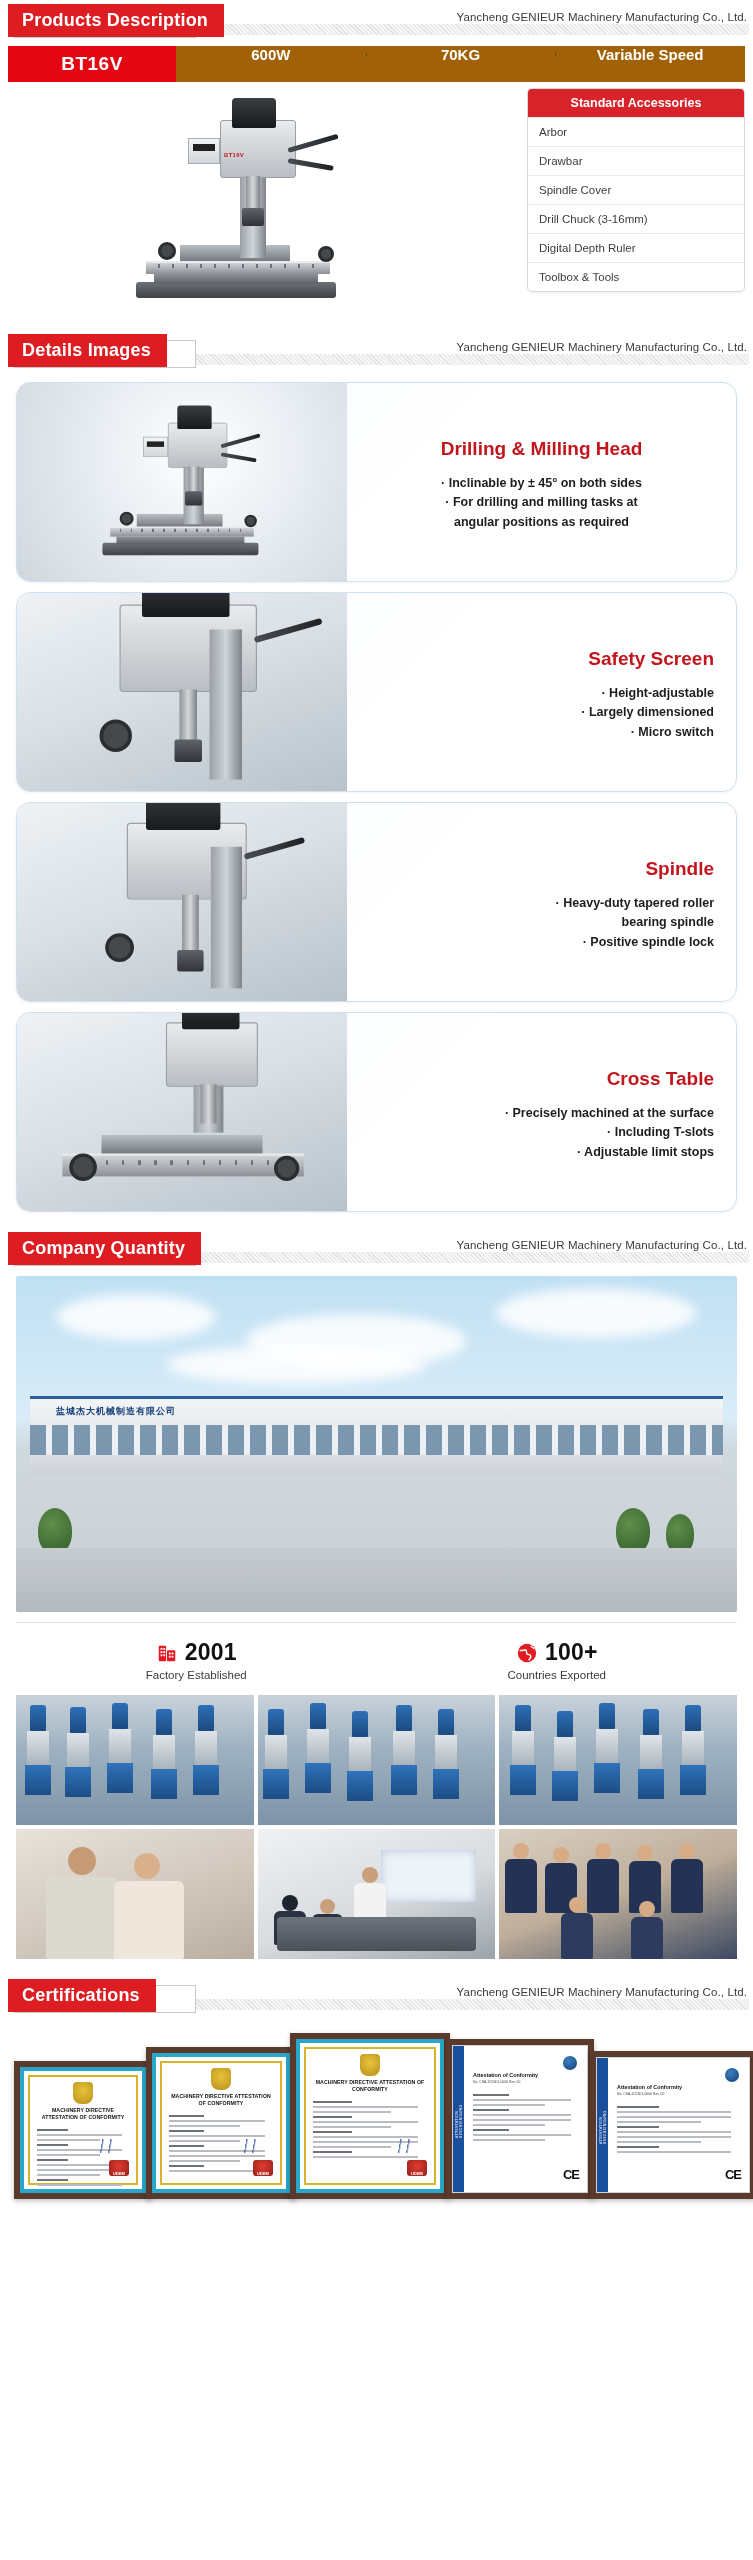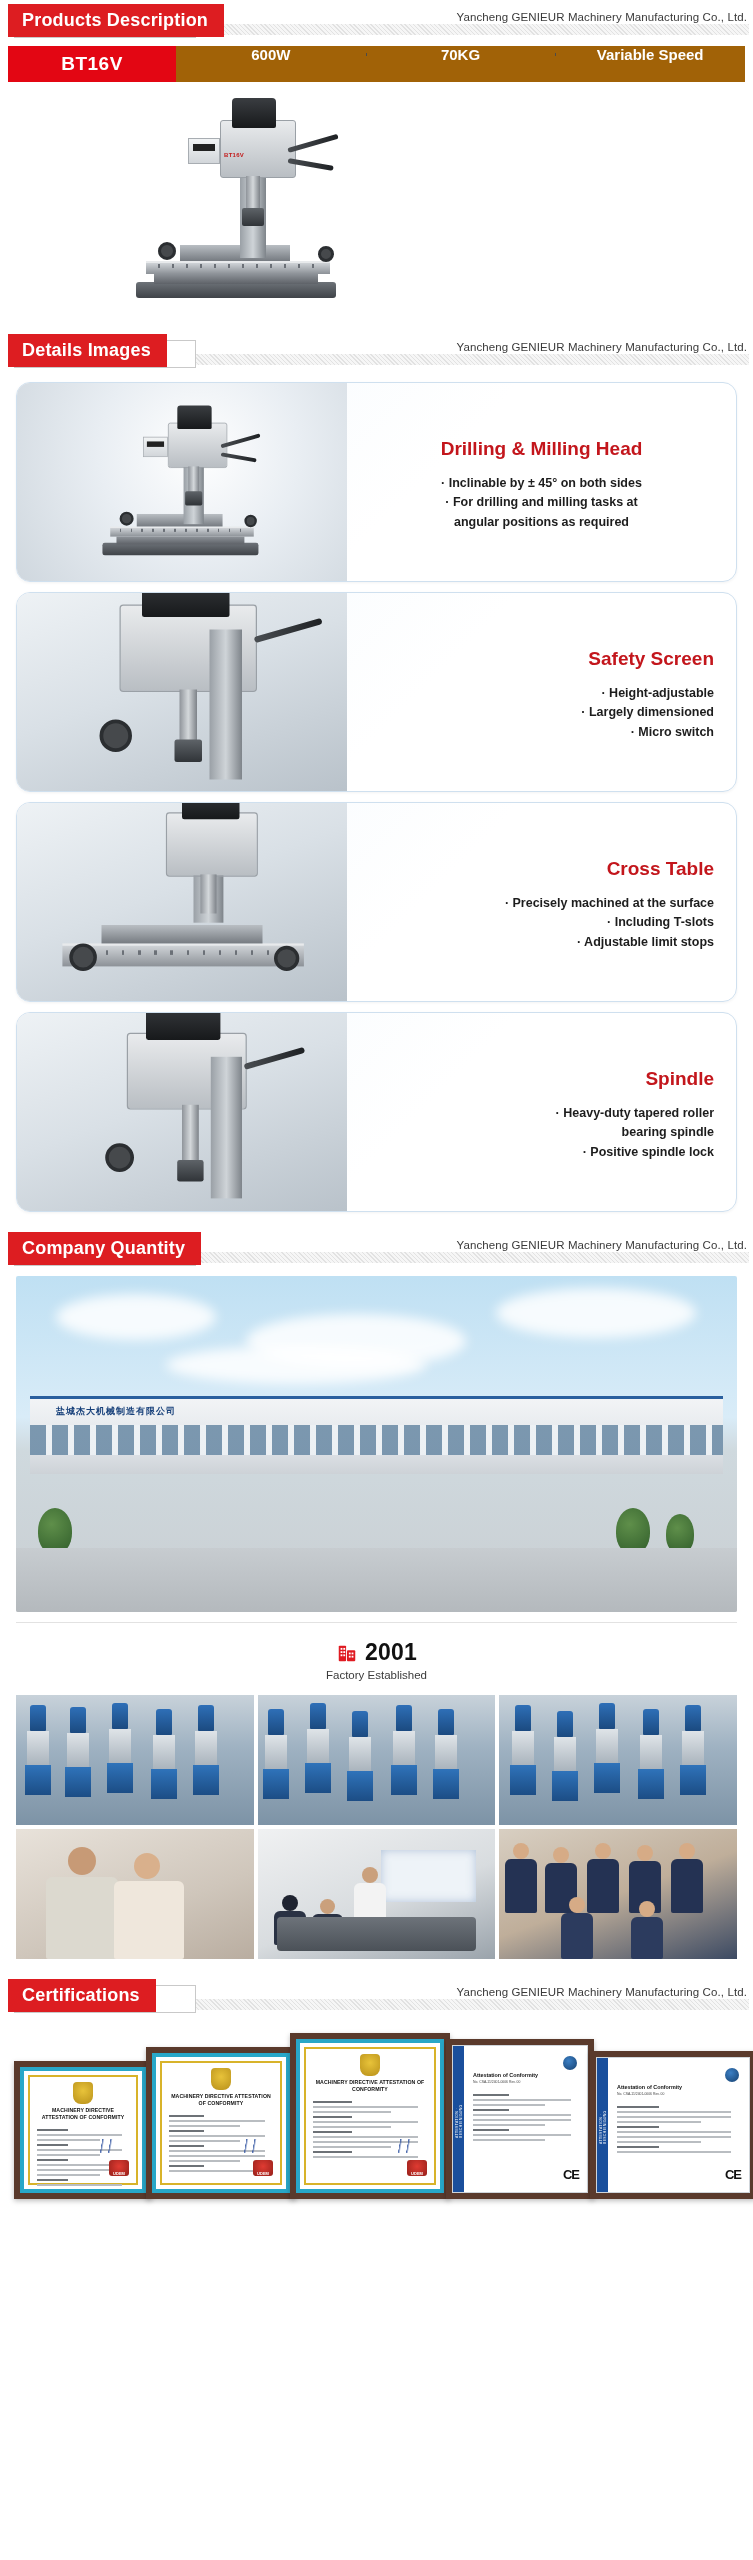--- a/index.html
+++ b/index.html
@@ -335,20 +335,29 @@
         <div class="m-chuck"></div>
         <div class="m-panel"></div>
         <div class="m-lever"></div>
         <div class="m-lever2"></div>
         <div class="m-hw-l"></div>
         <div class="m-hw-r"></div>
         <div class="m-brand">BT16V</div>
       </div>
     </div>
 
+    <div class="acc">
+      <div class="acc-head">Standard Accessories</div>
+      <div class="acc-row">Arbor</div>
+      <div class="acc-row">Drawbar</div>
+      <div class="acc-row">Spindle Cover</div>
+      <div class="acc-row">Drill Chuck (3-16mm)</div>
+      <div class="acc-row">Digital Depth Ruler</div>
+      <div class="acc-row">Toolbox &amp; Tools</div>
+    </div>
   </div>
 
   <div class="section-head" style="margin-top:14px;">
     <div class="tab-shadow"></div>
     <div class="hatch"></div>
     <div class="tab">Details Images</div>
     <div class="corp">Yancheng GENIEUR Machinery Manufacturing Co., Ltd.</div>
   </div>
 
   <div class="feature align-c">
@@ -397,58 +406,58 @@
       <div class="ftitle">Safety Screen</div>
       <div class="fbullet">· Height-adjustable</div>
       <div class="fbullet">· Largely dimensioned</div>
       <div class="fbullet">· Micro switch</div>
     </div>
   </div>
 
   <div class="feature align-r">
     <div class="photo">
       <div class="ph ph-b"></div>
+      <div class="mini-machine" style="transform:translate(-50%,-50%) scale(1.2);">
+        <div class="m-head" style="left:64px;top:34px;width:100px;height:64px;"></div>
+        <div class="m-motor" style="left:80px;top:8px;width:62px;height:32px;"></div>
+        <div class="m-quill" style="left:110px;top:94px;height:48px;"></div>
+        <div class="m-chuck" style="left:106px;top:140px;"></div>
+        <div class="m-column" style="left:134px;bottom:28px;height:118px;"></div>
+        <div class="m-lever" style="left:162px;top:60px;width:52px;"></div>
+        <div class="m-hw-l" style="left:46px;bottom:50px;width:24px;height:24px;"></div>
+      </div>
+    </div>
+    <div class="txt">
+      <div class="ftitle">Spindle</div>
+      <div class="fbullet">· Heavy-duty tapered roller</div>
+      <div class="fbullet">bearing spindle</div>
+      <div class="fbullet">· Positive spindle lock</div>
+    </div>
+  </div>
+
+  <div class="feature align-r">
+    <div class="photo">
+      <div class="ph ph-b"></div>
       <div class="mini-machine" style="transform:translate(-50%,-50%) scale(1.15);">
         <div class="m-table" style="left:6px;bottom:44px;width:210px;height:20px;"></div>
         <div class="m-table-slots" style="left:16px;bottom:54px;width:190px;"></div>
         <div class="m-saddle" style="left:40px;bottom:64px;width:140px;"></div>
         <div class="m-column" style="left:120px;bottom:82px;height:86px;"></div>
         <div class="m-head" style="left:96px;top:22px;width:80px;height:56px;"></div>
         <div class="m-motor" style="left:110px;top:0px;width:50px;height:28px;"></div>
         <div class="m-quill" style="left:126px;top:76px;height:34px;"></div>
         <div class="m-hw-l" style="left:12px;bottom:40px;width:24px;height:24px;"></div>
         <div class="m-hw-r" style="right:8px;bottom:40px;width:22px;height:22px;"></div>
       </div>
     </div>
     <div class="txt">
       <div class="ftitle">Cross Table</div>
       <div class="fbullet">· Precisely machined at the surface</div>
       <div class="fbullet">· Including T-slots</div>
       <div class="fbullet">· Adjustable limit stops</div>
-    </div>
-  </div>
-
-  <div class="feature align-r">
-    <div class="photo">
-      <div class="ph ph-b"></div>
-      <div class="mini-machine" style="transform:translate(-50%,-50%) scale(1.2);">
-        <div class="m-head" style="left:64px;top:34px;width:100px;height:64px;"></div>
-        <div class="m-motor" style="left:80px;top:8px;width:62px;height:32px;"></div>
-        <div class="m-quill" style="left:110px;top:94px;height:48px;"></div>
-        <div class="m-chuck" style="left:106px;top:140px;"></div>
-        <div class="m-column" style="left:134px;bottom:28px;height:118px;"></div>
-        <div class="m-lever" style="left:162px;top:60px;width:52px;"></div>
-        <div class="m-hw-l" style="left:46px;bottom:50px;width:24px;height:24px;"></div>
-      </div>
-    </div>
-    <div class="txt">
-      <div class="ftitle">Spindle</div>
-      <div class="fbullet">· Heavy-duty tapered roller</div>
-      <div class="fbullet">bearing spindle</div>
-      <div class="fbullet">· Positive spindle lock</div>
     </div>
   </div>
 
   <div class="section-head" style="margin-top:16px;">
     <div class="tab-shadow"></div>
     <div class="hatch"></div>
     <div class="tab">Company Quantity</div>
     <div class="corp">Yancheng GENIEUR Machinery Manufacturing Co., Ltd.</div>
   </div>
 
@@ -483,20 +492,31 @@
           <rect x="17" y="11.5" width="2" height="2" fill="#fff"></rect>
           <rect x="14" y="15" width="2" height="2" fill="#fff"></rect>
           <rect x="17" y="15" width="2" height="2" fill="#fff"></rect>
         </svg>
         <span class="stat-num">2001</span>
       </div>
       <div class="stat-lbl">Factory Established</div>
     </div>
 
 
+    <div class="stat">
+      <div class="stat-top">
+        <svg class="stat-ico" viewBox="0 0 24 24" fill="currentColor">
+          <circle cx="12" cy="12" r="10"></circle>
+          <path d="M4 9 C7 10 9 8 11 9 C12 10 11 12 12 13 C13 14 15 13 16 15 C17 16.5 15 18 14 20" stroke="#fff" stroke-width="1.6" fill="none"></path>
+          <path d="M16 4 C17 6 19 6 20 8" stroke="#fff" stroke-width="1.4" fill="none"></path>
+        </svg>
+        <span class="stat-num">100+</span>
+      </div>
+      <div class="stat-lbl">Countries Exported</div>
+    </div>
   </div>
 
   <div class="gallery">
     <div class="gcell g-factory">
       <div class="g-motor" style="left:14px;  top:10px;"></div>
         <div class="g-body" style="left:11px; top:36px;"></div>
         <div class="g-blue" style="left:9px;  top:70px;"></div>
       <div class="g-motor" style="left:54px;  top:12px;"></div>
         <div class="g-body" style="left:51px; top:38px;"></div>
         <div class="g-blue" style="left:49px; top:72px;"></div>

